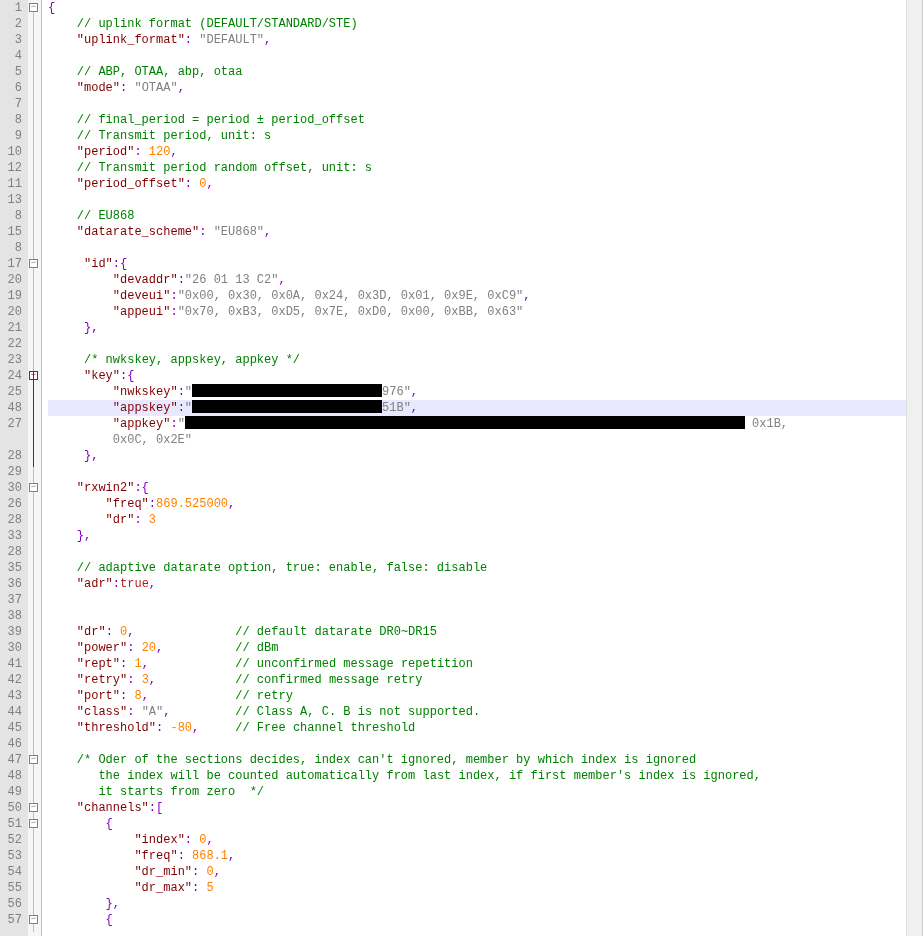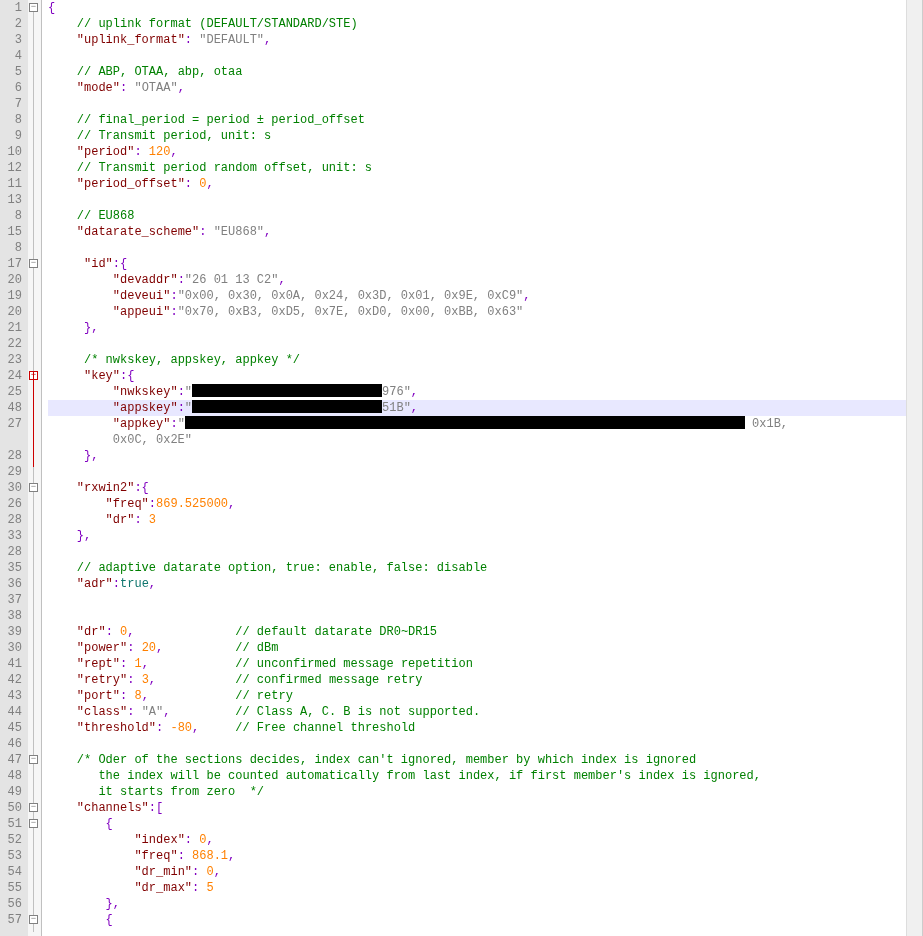--- a/index.html
+++ b/index.html
@@ -59,21 +59,21 @@
     padding-left: 6px;
     position: relative;
     white-space: pre;
   }
   .line { height: 16px; position: relative; }
   .hl { background: #e8e8ff; position: absolute; left:0; right:0; height:16px; }
   .p { color: #8000c0; }  
   .k { color: #800000; }  
   .s { color: #808080; }  
   .n { color: #ff8000; }  
-  .b { color: #0f766e; }  
+  .b { color: #b91c1c; }  
   .c { color: #008000; }  
   .redact {
     display: inline-block;
     background: #000;
     height: 13px;
     vertical-align: middle;
     margin-top: -2px;
   }
   .scrollbar {
     width: 16px;

